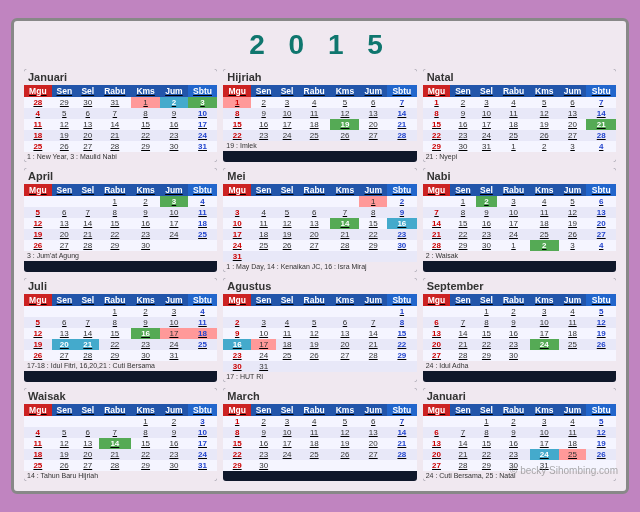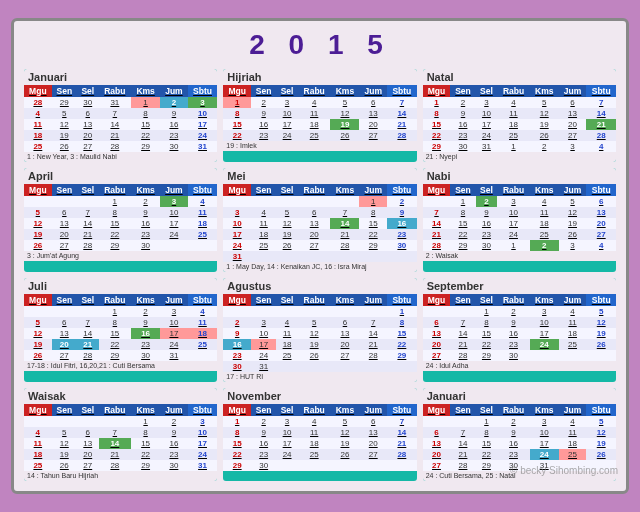--- a/index.html
+++ b/index.html
@@ -18,31 +18,31 @@
       border: 3px solid #888;
       border-radius: 6px;
       width: 618px;
       padding: 8px 10px 10px;
       position: relative;
     }
     .year-title {
       text-align: center;
       font-size: 28px;
       font-weight: bold;
-      color: #4c1d95;
+      color: #0f766e;
       letter-spacing: 8px;
       margin-bottom: 8px;
     }
     .months-grid {
       display: grid;
       grid-template-columns: repeat(3, 1fr);
       gap: 6px;
     }
     .month-block {
-      background: #14b8a6;
+      background: #0f172a;
       border-radius: 3px;
       overflow: hidden;
     }
     .month-title {
       font-size: 11px;
       font-weight: bold;
       color: #333;
       padding: 2px 4px;
       background: #f0e8f0;
     }
@@ -739,21 +739,21 @@
               <td>28</td>
               <td>29</td>
               <td>30</td>
               <td class="sat">31</td>
             </tr>
           </tbody>
         </table>
         <div class="month-notes">14 : Tahun Baru Hijriah</div>
       </div>
       <div class="month-block">
-        <div class="month-title">November</div>
+        <div class="month-title">March</div>
         <table class="month-table">
           <thead>
             <tr>
               <th class="sun">Mgu</th>
               <th>Sen</th>
               <th>Sel</th>
               <th>Rabu</th>
               <th>Kms</th>
               <th>Jum</th>
               <th class="sat">Sbtu</th>

